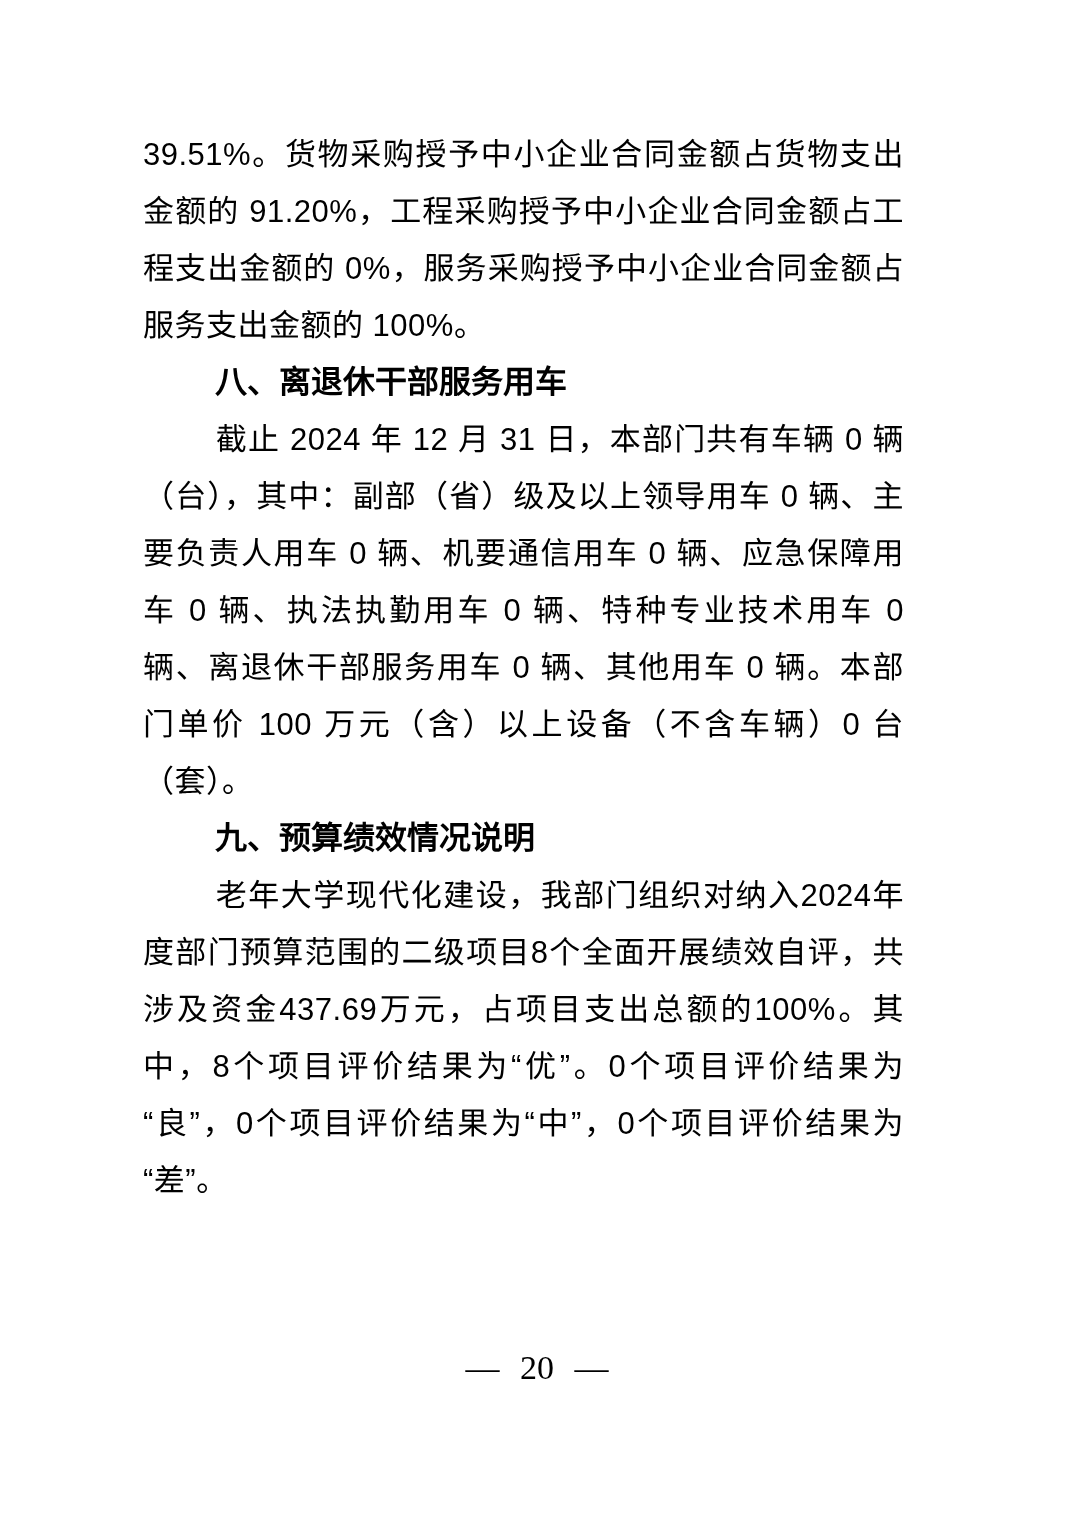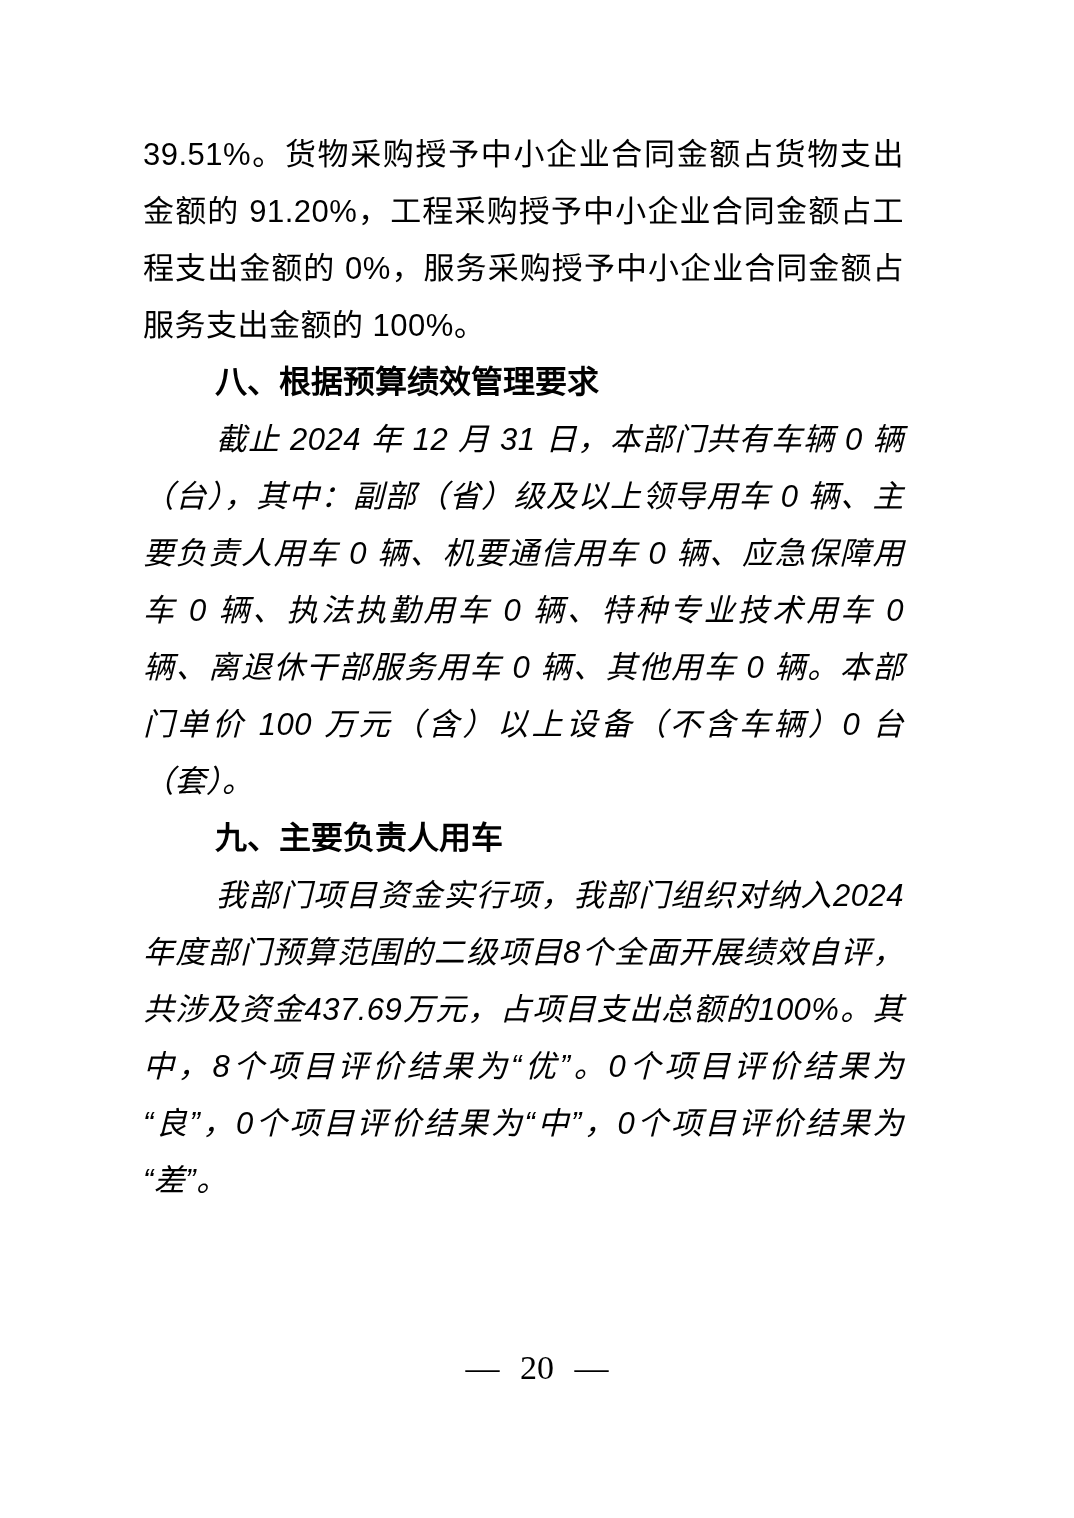--- a/index.html
+++ b/index.html
@@ -21,21 +21,20 @@
   .body-text {
     margin: 0;
     font-size: 31px;
     line-height: 57px;
     text-align: justify;
     text-justify: inter-ideograph;
     letter-spacing: 0.5px;
   }
   .indent {
     text-indent: 2.35em;
-    font-style: italic;
   }
   .indent-wide {
     text-indent: 2.8em;
   }
   .heading {
     margin: 0;
     font-size: 32px;
     line-height: 57px;
     font-weight: bold;
     text-indent: 2.25em;
@@ -54,25 +53,25 @@
     color: #000000;
   }
 </style>
 </head>
 <body>
 
 <div class="page">
 
   <p class="body-text">39.51%。货物采购授予中小企业合同金额占货物支出金额的 91.20%，工程采购授予中小企业合同金额占工程支出金额的 0%，服务采购授予中小企业合同金额占服务支出金额的 100%。</p>
 
-  <h2 class="heading">八、根据预算绩效管理要求</h2>
+  <h2 class="heading">八、离退休干部服务用车</h2>
 
   <p class="body-text indent">截止 2024 年 12 月 31 日，本部门共有车辆 0 辆（台），其中：副部（省）级及以上领导用车 0 辆、主要负责人用车 0 辆、机要通信用车 0 辆、应急保障用车 0 辆、执法执勤用车 0 辆、特种专业技术用车 0 辆、离退休干部服务用车 0 辆、其他用车 0 辆。本部门单价 100 万元（含）以上设备（不含车辆）0 台（套）。</p>
 
-  <h2 class="heading">九、主要负责人用车</h2>
+  <h2 class="heading">九、预算绩效情况说明</h2>
 
 
-  <p class="body-text indent">我部门项目资金实行项，我部门组织对纳入2024年度部门预算范围的二级项目8个全面开展绩效自评，共涉及资金437.69万元，占项目支出总额的100%。其中，8个项目评价结果为“优”。0个项目评价结果为“良”，0个项目评价结果为“中”，0个项目评价结果为“差”。</p>
+  <p class="body-text indent">老年大学现代化建设，我部门组织对纳入2024年度部门预算范围的二级项目8个全面开展绩效自评，共涉及资金437.69万元，占项目支出总额的100%。其中，8个项目评价结果为“优”。0个项目评价结果为“良”，0个项目评价结果为“中”，0个项目评价结果为“差”。</p>
 
 
   <div class="footer">— 20 —</div>
 
 </div>
 
 </body></html>

